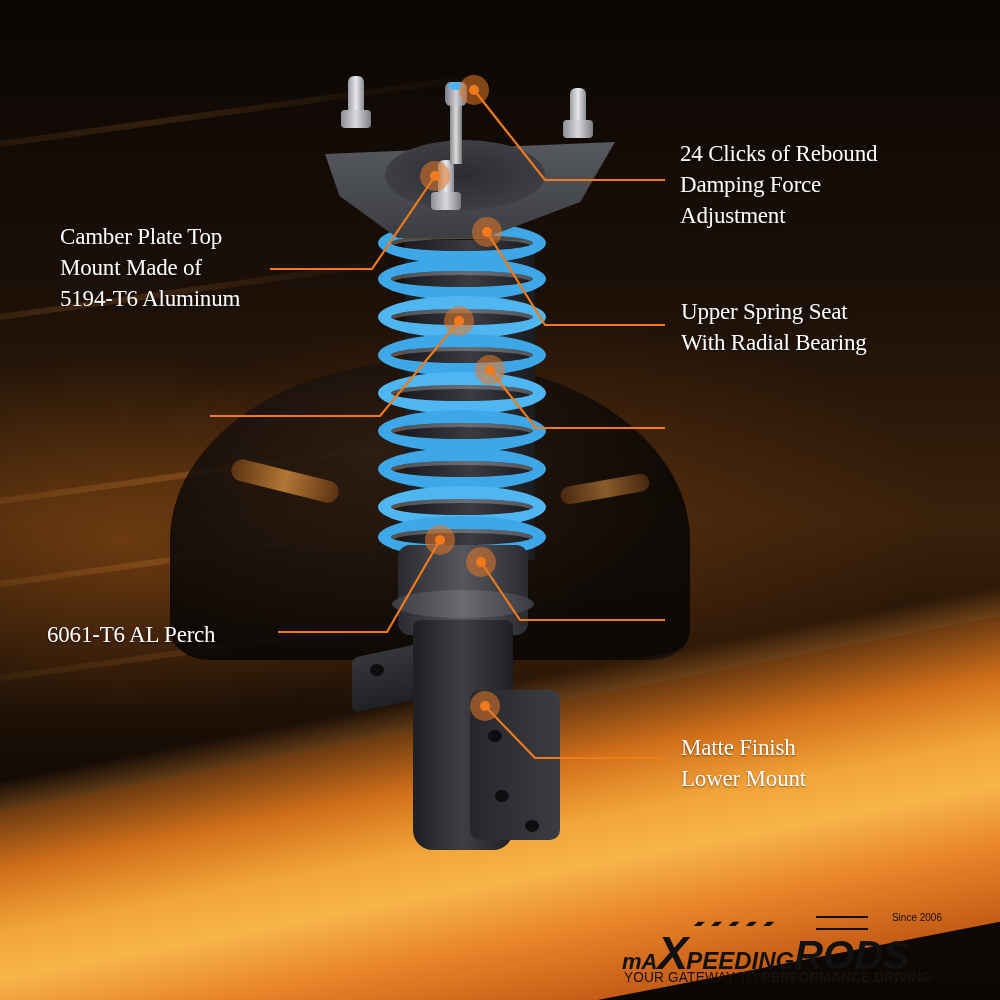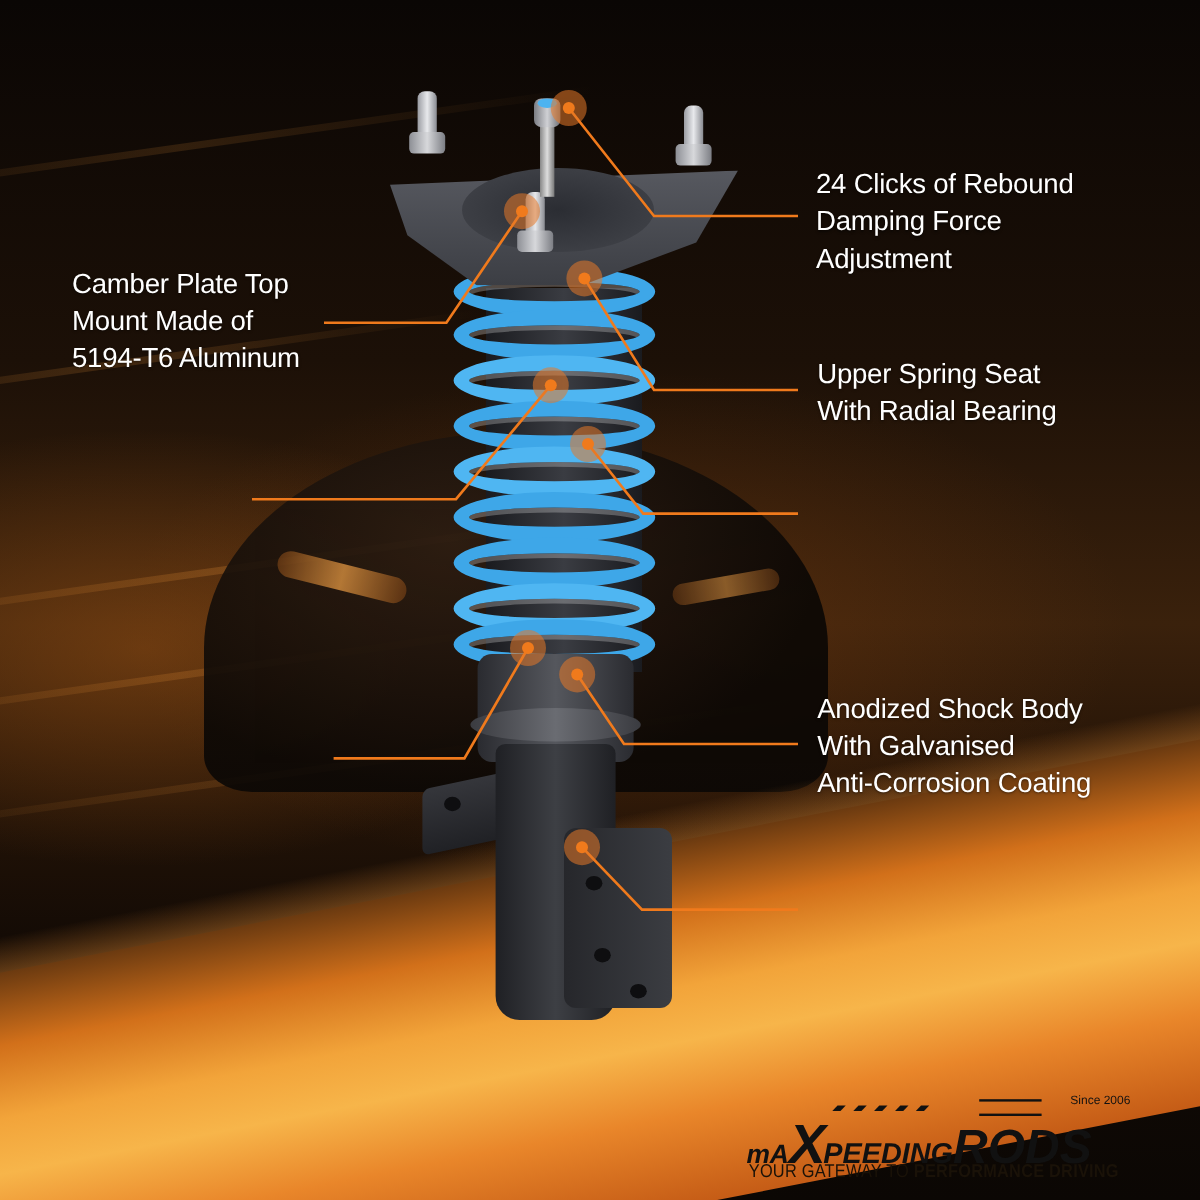--- a/index.html
+++ b/index.html
@@ -34,21 +34,21 @@
   .perch-ring{position:absolute;left:392px;top:590px;width:142px;height:28px;border-radius:50%;background:linear-gradient(90deg,#3a3b40,#6a6c72,#3a3b40);}
   .lower{position:absolute;left:413px;top:620px;width:100px;height:230px;border-radius:8px 8px 20px 20px;background:linear-gradient(90deg,#1f2024,#3d3f44,#1f2024);}
   .lower-ear{position:absolute;left:352px;top:650px;width:75px;height:55px;border-radius:6px;background:linear-gradient(180deg,#35363b,#202125);transform:skewY(-12deg);}
   .lower-bracket{position:absolute;left:470px;top:690px;width:90px;height:150px;border-radius:10px;background:linear-gradient(90deg,#26272b,#3b3d42);}
   .hole{position:absolute;width:14px;height:12px;border-radius:50%;background:#0e0e10;}
 
   
   .dot{position:absolute;width:30px;height:30px;margin:-15px 0 0 -15px;border-radius:50%;background:rgba(230,120,40,.55);}
   .dot::after{content:"";position:absolute;left:10px;top:10px;width:10px;height:10px;border-radius:50%;background:#f07a1c;}
   svg.lines{position:absolute;left:0;top:0;width:1000px;height:1000px;pointer-events:none;}
-  .label{position:absolute;color:#fff;font-family:Liberation Sans, sans-serif;font-size:23px;line-height:31px;font-weight:500;white-space:pre-line;letter-spacing:-.2px;text-shadow:0 1px 2px rgba(0,0,0,.5);}
+  .label{position:absolute;color:#fff;font-family:Liberation Serif, serif;font-size:23px;line-height:31px;font-weight:500;white-space:pre-line;letter-spacing:-.2px;text-shadow:0 1px 2px rgba(0,0,0,.5);}
 
   
   .logo{position:absolute;left:620px;top:908px;width:330px;height:80px;}
   .since{position:absolute;right:8px;top:4px;font-family:"Liberation Sans",sans-serif;font-size:10px;color:#111;}
   .since-lines{position:absolute;left:196px;top:8px;width:52px;height:10px;border-top:2px solid #111;border-bottom:2px solid #111;}
   .checker{position:absolute;left:75px;top:8px;font-size:12px;letter-spacing:2px;color:#111;font-weight:bold;transform:skewX(-25deg);}
   .brand{position:absolute;left:2px;top:18px;font-family:"Liberation Sans",sans-serif;font-weight:bold;font-style:italic;color:#111;white-space:nowrap;}
   .brand .ma{font-size:22px;}
   .brand .x{font-size:46px;letter-spacing:-2px;}
   .brand .peeding{font-size:24px;}
@@ -128,29 +128,29 @@
   <div class="dot" style="left:490px;top:370px"></div>
   <div class="dot" style="left:481px;top:562px"></div>
   <div class="dot" style="left:485px;top:706px"></div>
   <div class="dot" style="left:435px;top:176px"></div>
   <div class="dot" style="left:459px;top:321px"></div>
   <div class="dot" style="left:440px;top:540px"></div>
 
   <div class="label" style="left:60px;top:221px">Camber Plate Top
 Mount Made of
 5194-T6 Aluminum</div>
+  <div class="label" style="left:47px;top:619px">6061-T6 AL Perch</div>
 
   <div class="label" style="left:680px;top:138px">24 Clicks of Rebound
 Damping Force
 Adjustment</div>
   <div class="label" style="left:681px;top:296px">Upper Spring Seat
 With Radial Bearing</div>
-  <div class="label" style="left:681px;top:575px">Anodized Shock Body
-With Galvanised
-Anti-Corrosion Coating</div>
+  <div class="label" style="left:681px;top:732px">Matte Finish
+Lower Mount</div>
 
   <div class="logo">
     <div class="checker">▰ ▰ ▰ ▰ ▰</div>
     <div class="since-lines"></div>
     <div class="since">Since 2006</div>
     <div class="brand">
       <span class="ma">mA</span><span class="x">X</span><span class="peeding">PEEDING</span><span class="rods">RODS</span>
     </div>
     <div class="tagline">
       <span>YOUR GATEWAY TO </span><b>PERFORMANCE DRIVING</b>

